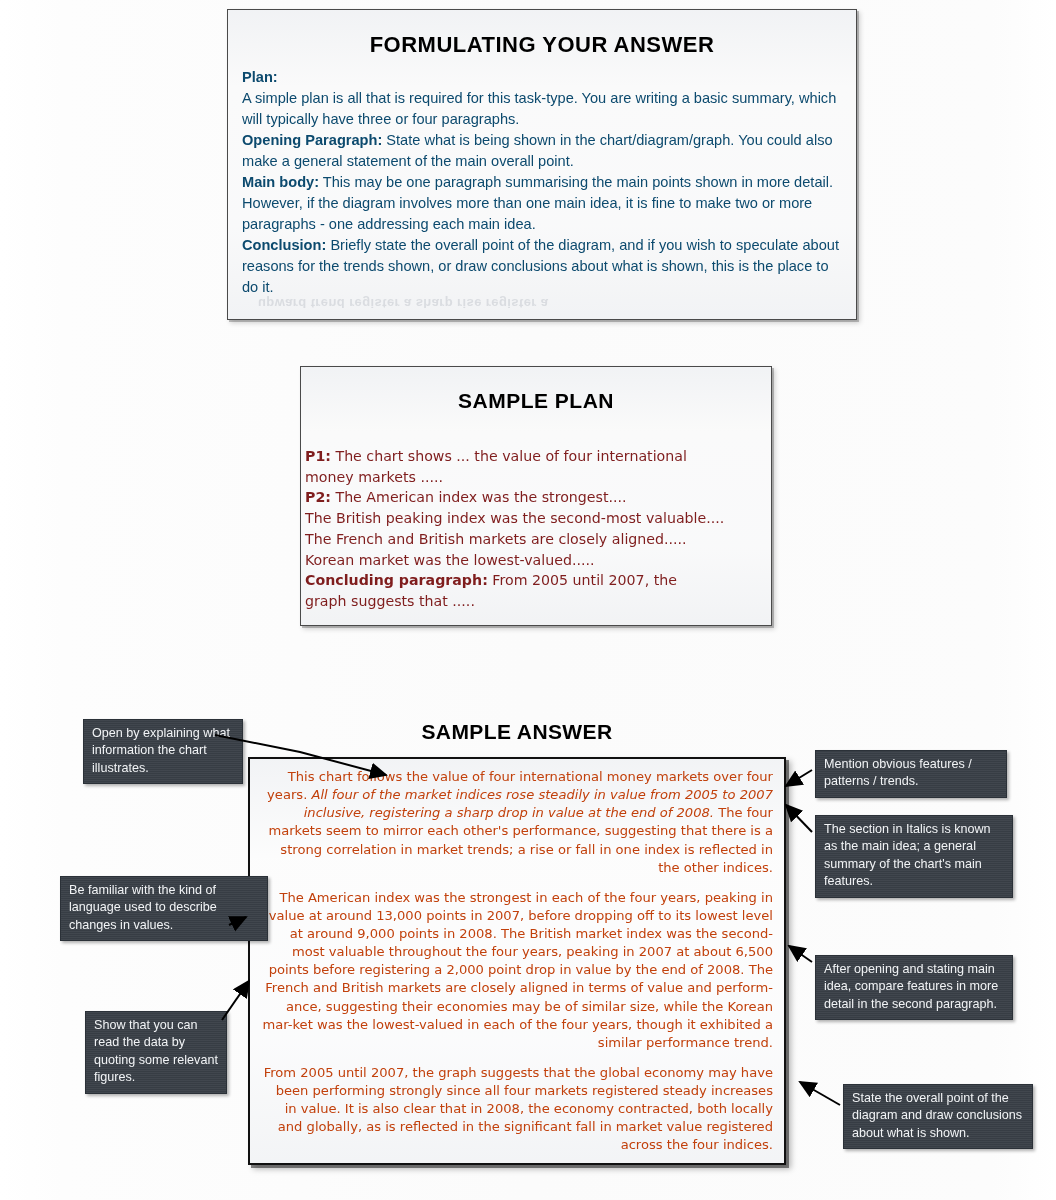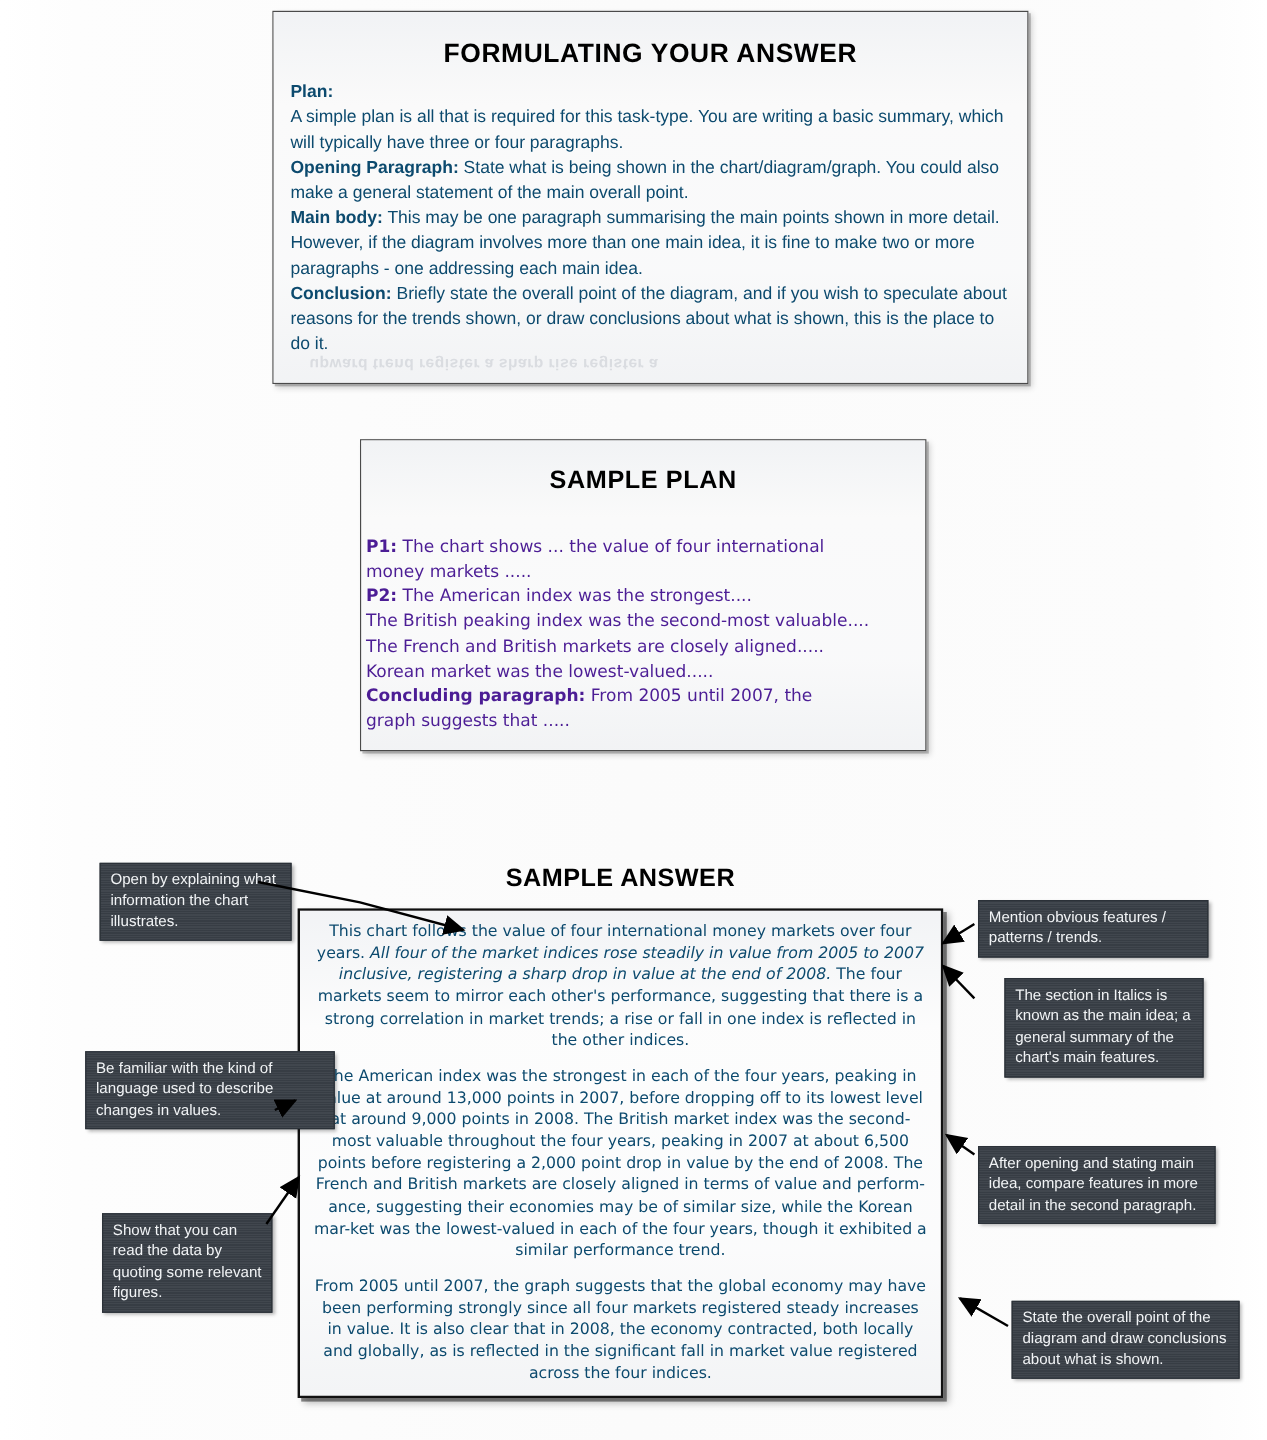--- a/index.html
+++ b/index.html
@@ -83,21 +83,21 @@
   #panel-sampleplan .panel-title{
     font-size:21px;
     margin:12px 0 0 0;
   }
   .sp-body{
     position:relative; z-index:3;
     margin-top:33px;
     font-family:"DejaVu Sans", sans-serif;
     font-size:14.2px;
     line-height:1.46;
-    color:#4c1d95;
+    color:#7f1d1d;
   }
   .sp-body div{ white-space:nowrap; }
   .sp-body b{ font-weight:bold; }
 
   
   #sample-answer-title{
     position:absolute;
     left:248px; top:720px; width:538px;
     text-align:center;
     font-size:21px; font-weight:bold;
@@ -110,22 +110,22 @@
     background:#fdfdfd;
     border:2px solid #111;
     box-shadow:3px 3px 0 rgba(0,0,0,.45), 5px 4px 6px rgba(0,0,0,.28);
     padding:9px 11px 8px 11px;
   }
   .sa-body{
     position:relative; z-index:3;
     font-family:"DejaVu Sans", sans-serif;
     font-size:13.1px;
     line-height:1.385;
-    color:#0c4a6e;
-    text-align:center;
+    color:#c2410c;
+    text-align:right;
   }
   .sa-body p{ margin:0 0 12px 0; }
   .sa-body p:last-child{ margin-bottom:0; }
   .sa-body i{ font-style:italic; }
 
   
   .callout{
     position:absolute;
     background:#3a4048;
     color:#f2f4f6;
@@ -140,24 +140,24 @@
     content:"";
     position:absolute; inset:0;
     background:
       repeating-linear-gradient(0deg, rgba(255,255,255,.035) 0 1px, rgba(0,0,0,.05) 1px 2px);
     pointer-events:none;
   }
   .callout span{ position:relative; z-index:2; display:block; }
 
   
   #callout-open       { left:83px;  top:719px;  width:160px; }
-  #callout-language   { left:71px;  top:876px;  width:208px; }
+  #callout-language   { left:60px;  top:876px;  width:208px; }
   #callout-figures    { left:85px;  top:1011px; width:142px; }
   #callout-features   { left:815px; top:750px;  width:192px; }
-  #callout-italics    { left:837px; top:815px;  width:166px; }
+  #callout-italics    { left:815px; top:815px;  width:198px; }
   #callout-second     { left:815px; top:955px;  width:198px; }
   #callout-overall    { left:843px; top:1084px; width:190px; }
 
   
   #arrow-layer{
     position:absolute; left:0; top:0; width:1056px; height:1200px;
     z-index:7; pointer-events:none;
   }
 </style>
 </head>

